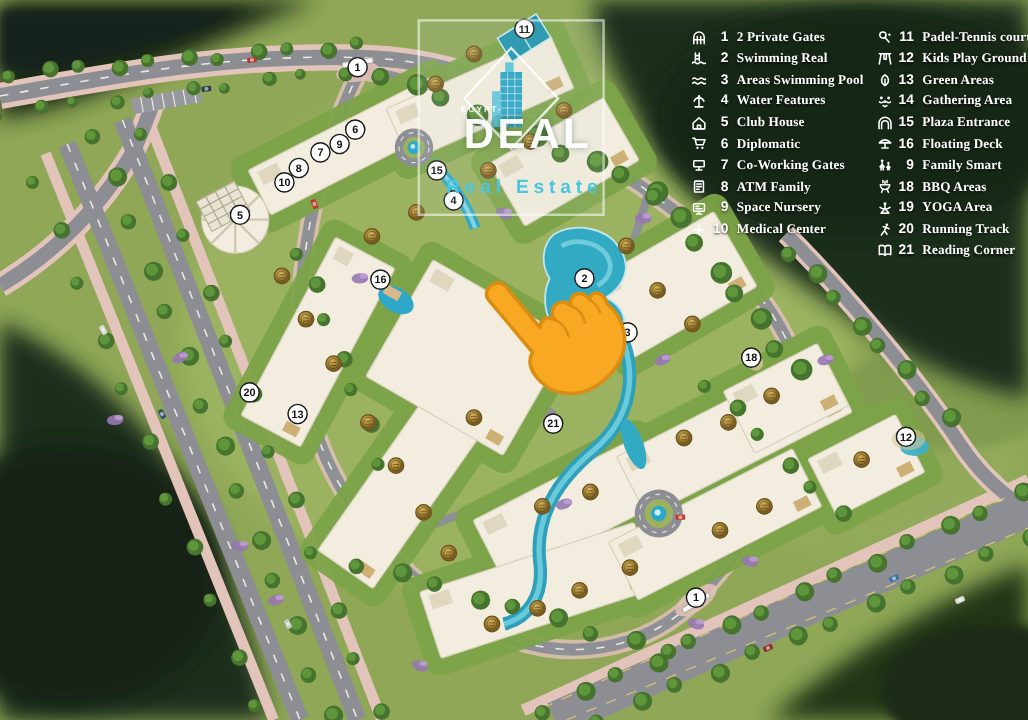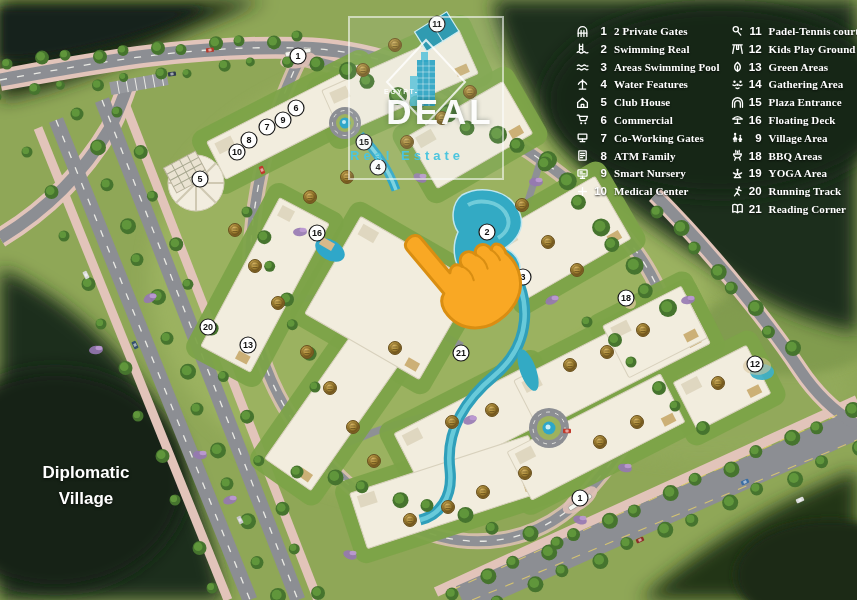--- a/index.html
+++ b/index.html
@@ -22,21 +22,21 @@
 
   
   .logo{position:absolute;left:348px;top:16px;width:152px;height:160px;z-index:5;
         border:2px solid rgba(255,255,255,.55);background:rgba(210,225,215,.10);}
   .logo-art{position:absolute;left:50%;top:14px;margin-left:-45px;}
   .logo-pre{position:absolute;left:34px;top:70px;font-size:7px;font-weight:bold;
             color:rgba(255,255,255,.9);letter-spacing:1.5px;}
   .logo-brand{position:absolute;left:0;right:0;top:74px;text-align:center;font-size:35px;
               font-weight:700;color:rgba(255,255,255,.96);letter-spacing:3px;
               text-shadow:0 0 5px rgba(20,40,40,.35);margin-left:28px;}
-  .logo-tag{position:absolute;left:0;right:0;top:130px;text-align:left;font-size:13px;
+  .logo-tag{position:absolute;left:0;right:0;top:130px;text-align:right;font-size:16px;
             font-weight:bold;color:#4cc5de;letter-spacing:4px;}
 
   
   .area-label{position:absolute;left:14px;top:460px;width:144px;z-index:5;text-align:center;
               font-size:17px;font-weight:bold;color:#fff;line-height:1.55;
               text-shadow:0 1px 3px rgba(0,0,0,.65);}
 </style>
 </head>
 <body>
 
@@ -857,21 +857,21 @@
         </div>
         <div class="lrow">
           <span class="licon">
             <svg width="13" height="13" viewBox="0 0 12 12">
               <path d="M1.2 2h1.6l1.2 5h5.2l1.4-3.8H3.4"></path>
               <circle class="f" cx="4.8" cy="9.4" r=".9"></circle>
               <circle class="f" cx="8.6" cy="9.4" r=".9"></circle>
             </svg>
           </span>
           <span class="lnum">6</span>
-          <span class="llab">Commercial</span>
+          <span class="llab">Diplomatic</span>
         </div>
         <div class="lrow">
           <span class="licon">
             <svg width="13" height="13" viewBox="0 0 12 12">
               <rect x="2" y="2.8" width="8" height="4.6" rx=".5"></rect>
               <path d="M6 7.4v1.8M3.8 9.8h4.4"></path>
             </svg>
           </span>
           <span class="lnum">7</span>
           <span class="llab">Co-Working Gates</span>
@@ -887,21 +887,21 @@
           <span class="llab">ATM Family</span>
         </div>
         <div class="lrow">
           <span class="licon">
             <svg width="13" height="13" viewBox="0 0 12 12">
               <rect x="1.8" y="2.6" width="8.4" height="5.8" rx=".6"></rect>
               <path d="M4 10.4h4M6 8.4v2M3.6 4.6h2.2M3.6 6.4h4.8"></path>
             </svg>
           </span>
           <span class="lnum">9</span>
-          <span class="llab">Smart Nursery</span>
+          <span class="llab">Space Nursery</span>
         </div>
         <div class="lrow">
           <span class="licon">
             <svg width="13" height="13" viewBox="0 0 12 12">
               <path d="M6 2.4v7.2M2.4 6h7.2" stroke-width="1.7"></path>
             </svg>
           </span>
           <span class="lnum">10</span>
           <span class="llab">Medical Center</span>
         </div>
@@ -972,21 +972,21 @@
         <div class="lrow">
           <span class="licon">
             <svg width="13" height="13" viewBox="0 0 12 12">
               <circle class="f" cx="3.8" cy="2.8" r="1.1"></circle>
               <path d="M3.8 4.2v3.2M3.8 5.4L2.2 7.4M3.8 5.4l1.6 2M3 7.4v2.4M4.6 7.4v2.4"></path>
               <circle class="f" cx="8.6" cy="4.4" r=".9"></circle>
               <path d="M8.6 5.6v2.2M8.6 6.4l-1.2 1.4M8.6 6.4l1.2 1.4M8.1 7.8v1.8M9.1 7.8v1.8"></path>
             </svg>
           </span>
           <span class="lnum">9</span>
-          <span class="llab">Village Area</span>
+          <span class="llab">Family Smart</span>
         </div>
         <div class="lrow">
           <span class="licon">
             <svg width="13" height="13" viewBox="0 0 12 12">
               <path d="M2.4 4.6a3.6 3.6 0 0 0 7.2 0z"></path>
               <path d="M4.4 7.8L3.4 10.4M7.6 7.8l1 2.6M6 2v1.6M4.4 1.4V3M7.6 1.4V3"></path>
             </svg>
           </span>
           <span class="lnum">18</span>
           <span class="llab">BBQ Areas</span>
@@ -1032,15 +1032,14 @@
     <rect x="29" y="44" width="8" height="30" fill="#5cc3da" opacity=".85"></rect>
     <g stroke="rgba(255,255,255,.7)" stroke-width=".6">
       <path d="M42 28v46M48 28v46M36 34h18M36 40h18M36 46h18M36 52h18M36 58h18M36 64h18M36 70h18"></path>
     </g>
   </svg>
   <div class="logo-pre">EGYPT-</div>
   <div class="logo-brand">DEAL</div>
   <div class="logo-tag">Real Estate</div>
 </div>
 
-<div class="area-label">Diplomatic Village</div>
 
 </div>
 
 </body></html>

